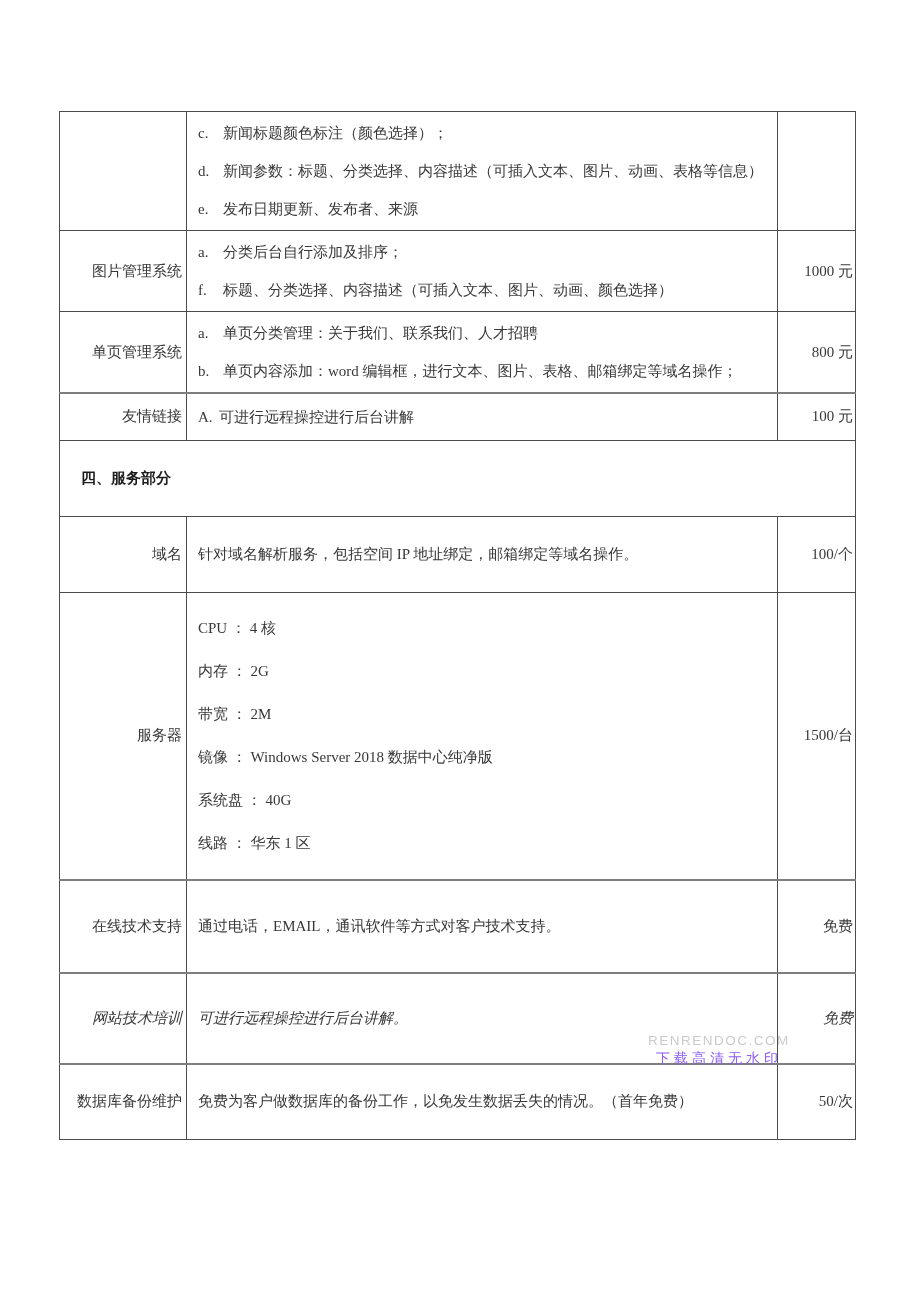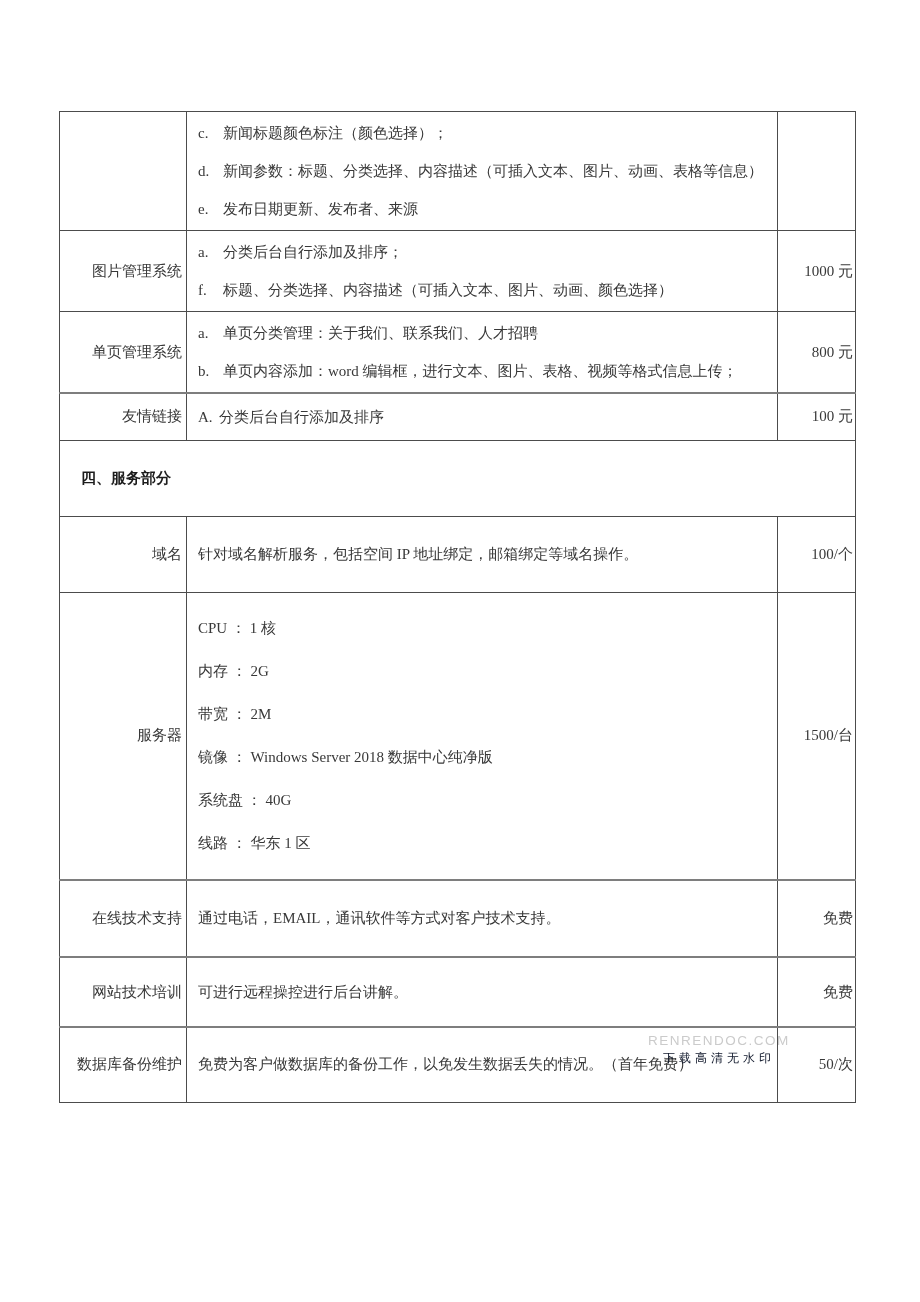--- a/index.html
+++ b/index.html
@@ -31,22 +31,22 @@
   td.desc  { text-align:left; padding:2px 8px 2px 11px; }
   td.price { text-align:right; padding:0 2px; white-space:nowrap; }
 
   tr.r-cde    { height:115px; }
   tr.r-img    { height:77px;  }
   tr.r-single { height:78px;  }
   tr.r-links  { height:47px;  }
   tr.r-head   { height:76px;margin-top:36px;  }
   tr.r-domain { height:76px;  }
   tr.r-server { height:288px; }
-  tr.r-supp   { height:77px;  }
-  tr.r-train  { height:70px;  }
+  tr.r-supp   { height:93px;  }
+  tr.r-train  { height:91px;font-style:italic;  }
   tr.r-db     { height:75px;  }
 
   tr.tb td { border-bottom:2px solid #7e7e7e; }
 
   .li { display:flex; line-height:38px; white-space:nowrap; }
   .li .m { flex:none; width:25px; }
   .li .m.narrow { width:21px; }
   .li .t { flex:1; }
 
   .spec { line-height:43px; white-space:nowrap; }
@@ -67,21 +67,21 @@
   .wm-title {
     font-size:37px; font-weight:bold; color:#c3c3c3;
     letter-spacing:1px; line-height:1.08; white-space:nowrap;
   }
   .wm-domain {
     font-family:"Liberation Sans","DejaVu Sans",sans-serif;
     font-size:13.5px; color:#cbcbcb; letter-spacing:1.5px;
     margin-top:19px; white-space:nowrap;
   }
   .wm-tagline {
-    font-size:12px; color:#0f172a; letter-spacing:4px;
+    font-size:14px; color:#8b5cf6; letter-spacing:4px;
     margin-top:2px; white-space:nowrap;
   }
 </style>
 </head>
 <body>
 
 <div class="page">
 
   <table class="pricing">
     <colgroup>
@@ -127,51 +127,51 @@
 
     <tr class="r-single tb">
       <td class="name">单页管理系统</td>
       <td class="desc">
         <div class="li">
               <span class="m">a.</span>
               <span class="t">单页分类管理：关于我们、联系我们、人才招聘</span>
             </div>
         <div class="li">
               <span class="m">b.</span>
-              <span class="t">单页内容添加：word 编辑框，进行文本、图片、表格、视频等格式信息上传；</span>
+              <span class="t">单页内容添加：word 编辑框，进行文本、图片、表格、邮箱绑定等域名操作；</span>
             </div>
       </td>
       <td class="price">800 元</td>
     </tr>
 
     <tr class="r-links">
       <td class="name">友情链接</td>
       <td class="desc">
         <div class="li">
               <span class="m narrow">A.</span>
-              <span class="t">分类后台自行添加及排序</span>
+              <span class="t">可进行远程操控进行后台讲解</span>
             </div>
       </td>
       <td class="price">100 元</td>
     </tr>
 
     <tr class="r-head">
       <td class="sec" colspan="3">四、服务部分</td>
     </tr>
 
     <tr class="r-domain">
       <td class="name">域名</td>
       <td class="desc"><span>针对域名解析服务，包括空间 IP 地址绑定，邮箱绑定等域名操作。</span></td>
       <td class="price">100/个</td>
     </tr>
 
     <tr class="r-server tb">
       <td class="name">服务器</td>
       <td class="desc">
-        <div class="spec">CPU ： 1 核</div>
+        <div class="spec">CPU ： 4 核</div>
         <div class="spec">内存 ： 2G</div>
         <div class="spec">带宽 ： 2M</div>
         <div class="spec">镜像 ： Windows Server 2018 数据中心纯净版</div>
         <div class="spec">系统盘 ： 40G</div>
         <div class="spec">线路 ： 华东 1 区</div>
       </td>
       <td class="price">1500/台</td>
     </tr>
 
     <tr class="r-supp tb">

